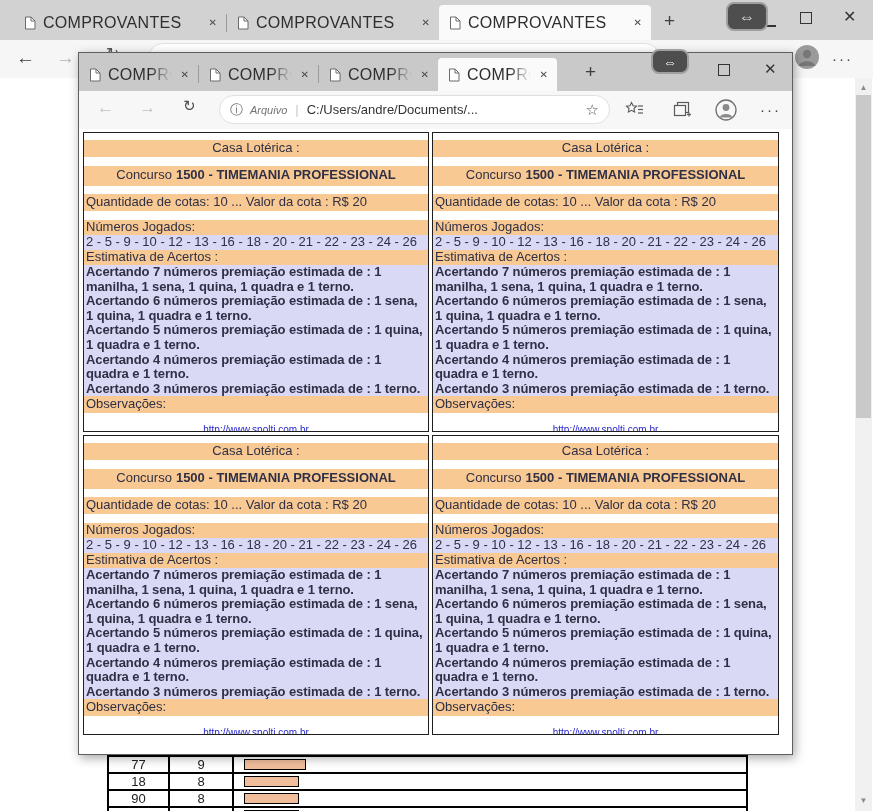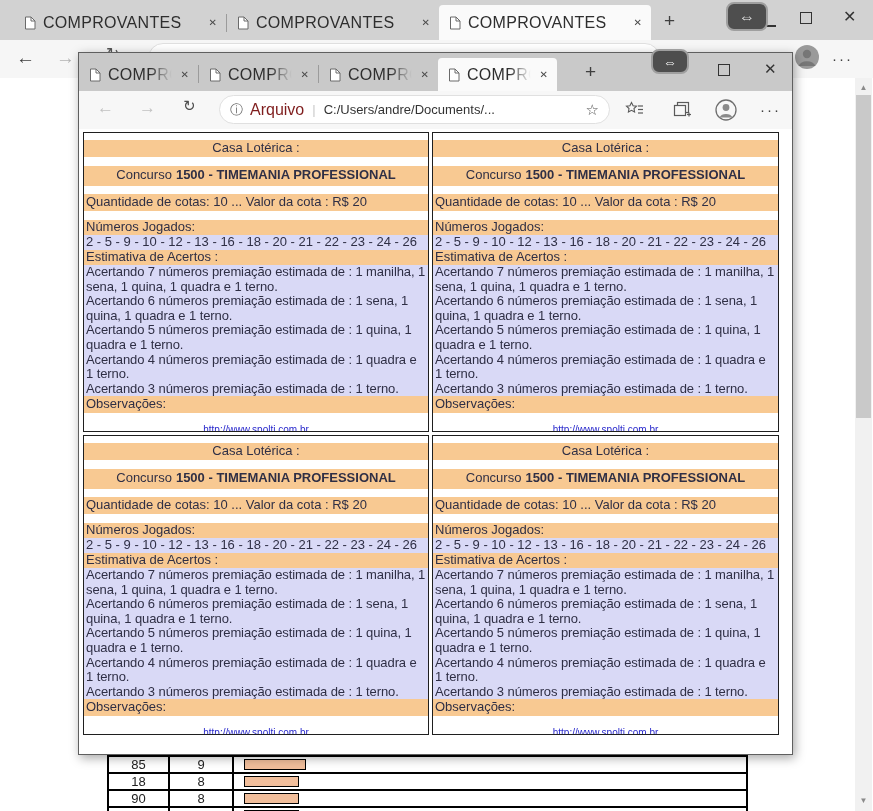--- a/index.html
+++ b/index.html
@@ -83,21 +83,21 @@
   #fg-badge{left:572px;top:-4px;width:34px;height:21px;font-size:14px;}
   #fg-max{left:639px;top:9px;}
   #fg-close{left:685px;top:7px;font-size:15px;}
   #fg-toolbar{position:absolute;left:0;top:38px;width:100%;height:38px;background:#f7f7f7;}
   #fg-back{left:18px;top:8px;font-size:17px;color:#c2c2c2;}
   #fg-fwd{left:60px;top:8px;font-size:17px;color:#c2c2c2;}
   #fg-refresh{left:104px;top:7px;font-size:15px;color:#4f4f4f;}
   #fg-pill{position:absolute;left:140px;top:4px;width:391px;height:29px;
        display:flex;align-items:center;padding:0 10px;}
   #fg-pill .info{font-size:13px;color:#6f6f6f;margin-right:7px;}
-  #fg-pill .arquivo{font-size:16px;color:#7f1d1d;white-space:nowrap;}
+  #fg-pill .arquivo{font-size:11px;color:#737373;white-space:nowrap;font-style:italic;}
   #fg-pill .psep{color:#c9c9c9;margin:0 8px;font-size:13px;}
   #fg-pill .url{font-size:13px;color:#333;white-space:nowrap;overflow:hidden;flex:1;}
   #fg-pill .star{font-size:15px;color:#555;margin-left:6px;}
   .tb-icon{position:absolute;top:10px;}
   #fg-favs{left:546px;}
   #fg-collections{left:594px;}
   #fg-avatar{left:636px;top:8px;}
   #fg-menu{left:681px;top:10px;font-size:15px;}
 
   .fg-page{position:absolute;left:0;top:76px;right:0;bottom:0;background:#fff;overflow:hidden;}
@@ -112,21 +112,21 @@
   .lav{background:#D9D9F6;}
   .center{text-align:center;}
   .casa{height:16px;padding-top:1px;margin-bottom:9px;margin-top:7px;}
   .concurso{height:18px;padding-top:2px;margin-bottom:8px;}
   .concurso b{margin-left:4px;}
   .cotas{height:16px;padding-top:1px;margin-bottom:9px;}
   .numlab{height:15px;}
   .nums{height:15px;}
   .estlab{height:15px;}
   .estblock{padding:0 2px;letter-spacing:-0.1px;}
-  .estblock p{margin:0;}
+  .estblock p{margin:0;font-weight:bold;}
   .obs{height:16px;padding-top:1px;}
   .linkrow{text-align:center;padding-top:9px;}
   .linkrow a{font-size:10px;color:#2929CC;}
 </style>
 </head>
 <body>
 
 <div id="screen">
 
   <section id="bg-window">
@@ -176,21 +176,21 @@
         <circle cx="13" cy="13" r="12" fill="#9a9a9a"></circle>
         <circle cx="13" cy="10" r="4.2" fill="#777"></circle>
         <path d="M4.5 22 a9 7 0 0 1 17 0 z" fill="#777"></path>
       </svg>
       <span class="menu" id="bg-menu">···</span>
     </div>
 
     <div class="bg-page">
       <div class="bg-table" id="bg-table">
           <div class="trow">
-    <span class="c1">85</span>
+    <span class="c1">77</span>
     <span class="c2">9</span>
     <span class="c3">
               <span class="bar" style="width: 60px;"></span>
             </span>
   </div>
           <div class="trow">
     <span class="c1">18</span>
     <span class="c2">8</span>
     <span class="c3">
               <span class="bar" style="width: 53px;"></span>

